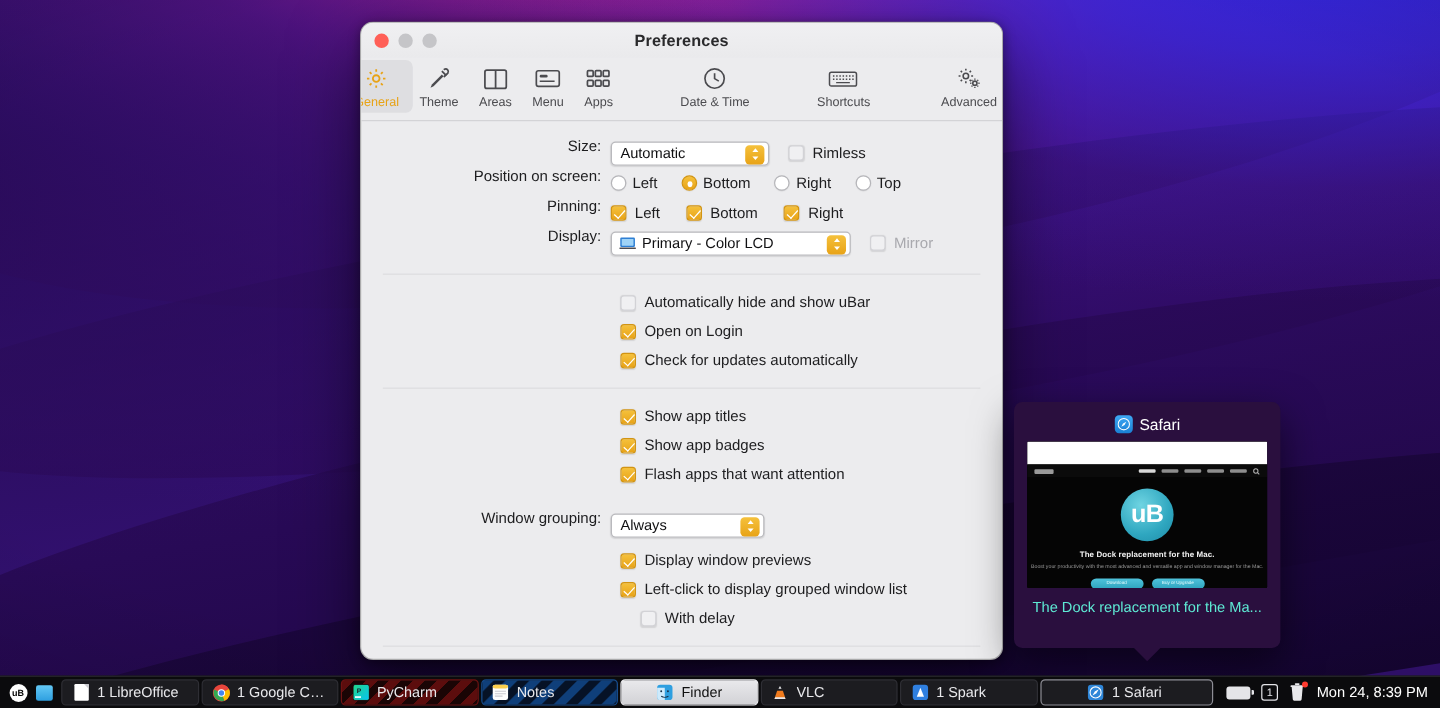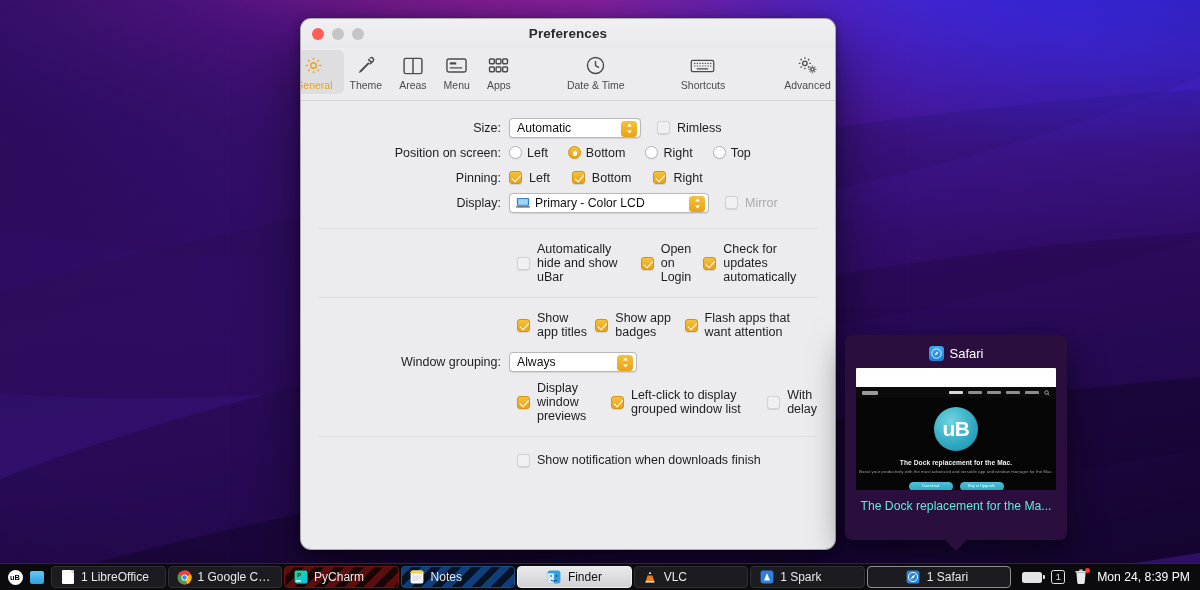--- a/index.html
+++ b/index.html
@@ -103,21 +103,21 @@
   .tbitem.wide { width: 66px; margin-left: 42px; }
   .tbitem.selected { background: #dedee1; }
   .tbicon { height: 23px; display: flex; align-items: center; justify-content: center; }
   .tblabel { font-size: 10.5px; color: #4b4b4f; white-space: nowrap; }
   .tbitem.selected .tblabel { color: #e8a317; }
 
   
   .content { padding: 14px 18px 0 18px; }
 
   .row {
-    display: flex; align-items: center;
+    display: flex; 
     min-height: 25px;
   }
   .lbl-col {
     width: 190px; text-align: right; padding-right: 8px;
     font-size: 12.5px; color: #1d1d1f;
   }
   .ctl-col { display: flex; align-items: center; gap: 0; flex: 1; }
 
   
   .popup {
@@ -175,21 +175,21 @@
     content: ""; position: absolute; left: 4px; top: 1px;
     width: 4px; height: 7.5px;
     border: solid #fff; border-width: 0 1.8px 1.8px 0;
     transform: rotate(42deg);
   }
   .cb.dim { background: #f0f0f2; border-color: #d2d2d6; }
 
   .pin-group { display: flex; align-items: center; }
   .pin-group .cb-item { margin-right: 22px; }
 
-  .stack { display: flex; flex-direction: row; gap: 4px; padding-left: 198px; }
+  .stack { display: flex; flex-direction: column; gap: 4px; padding-left: 198px; }
 
   hr.sep {
     border: none; border-top: 1px solid #dcdcdf;
     margin: 13px 0 13px 0;
   }
 
   
   #preview-popup {
     position: absolute;
     left: 845px; top: 335px;
@@ -572,21 +572,21 @@
         <label class="cb-item">
           <span class="cb on"></span>
           <span>Show app badges</span>
         </label>
         <label class="cb-item">
           <span class="cb on"></span>
           <span>Flash apps that want attention</span>
         </label>
       </div>
 
-      <div class="row" style="margin-top:10px">
+      <div class="row" style="margin-top:20px">
         <div class="lbl-col">Window grouping:</div>
         <div class="ctl-col">
           <div class="popup grouping">
             <span>Always</span>
             <span class="arrows">
               <svg width="9" height="11" viewBox="0 0 9 11" fill="#fff">
                   <path d="M4.5 0.6L7 3.6H2z"></path>
                   <path d="M4.5 10.4L2 7.4h5z"></path>
                 </svg>
             </span>

